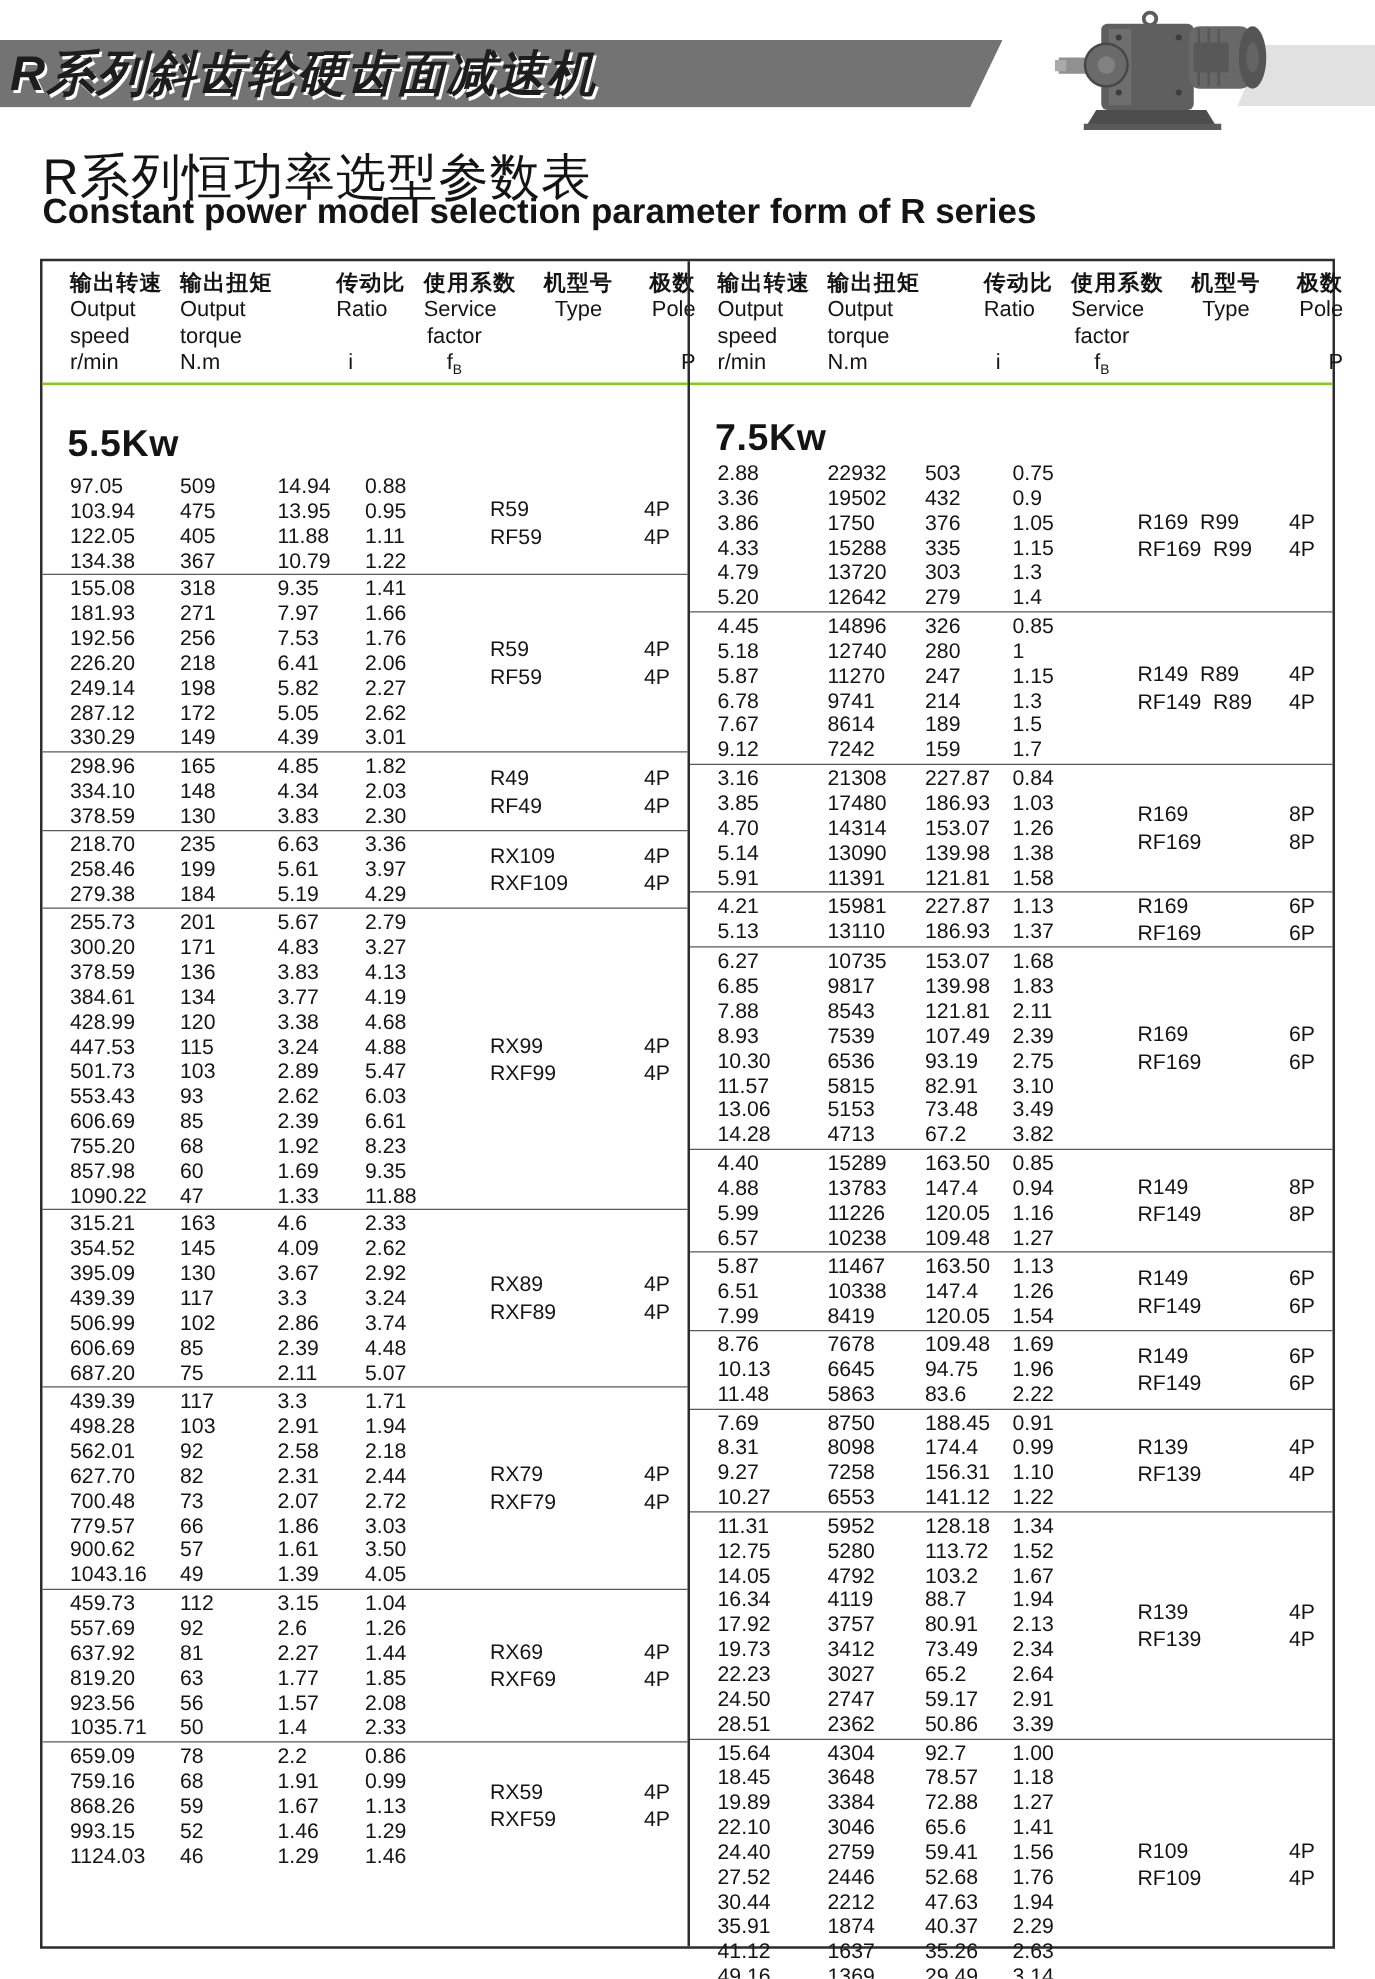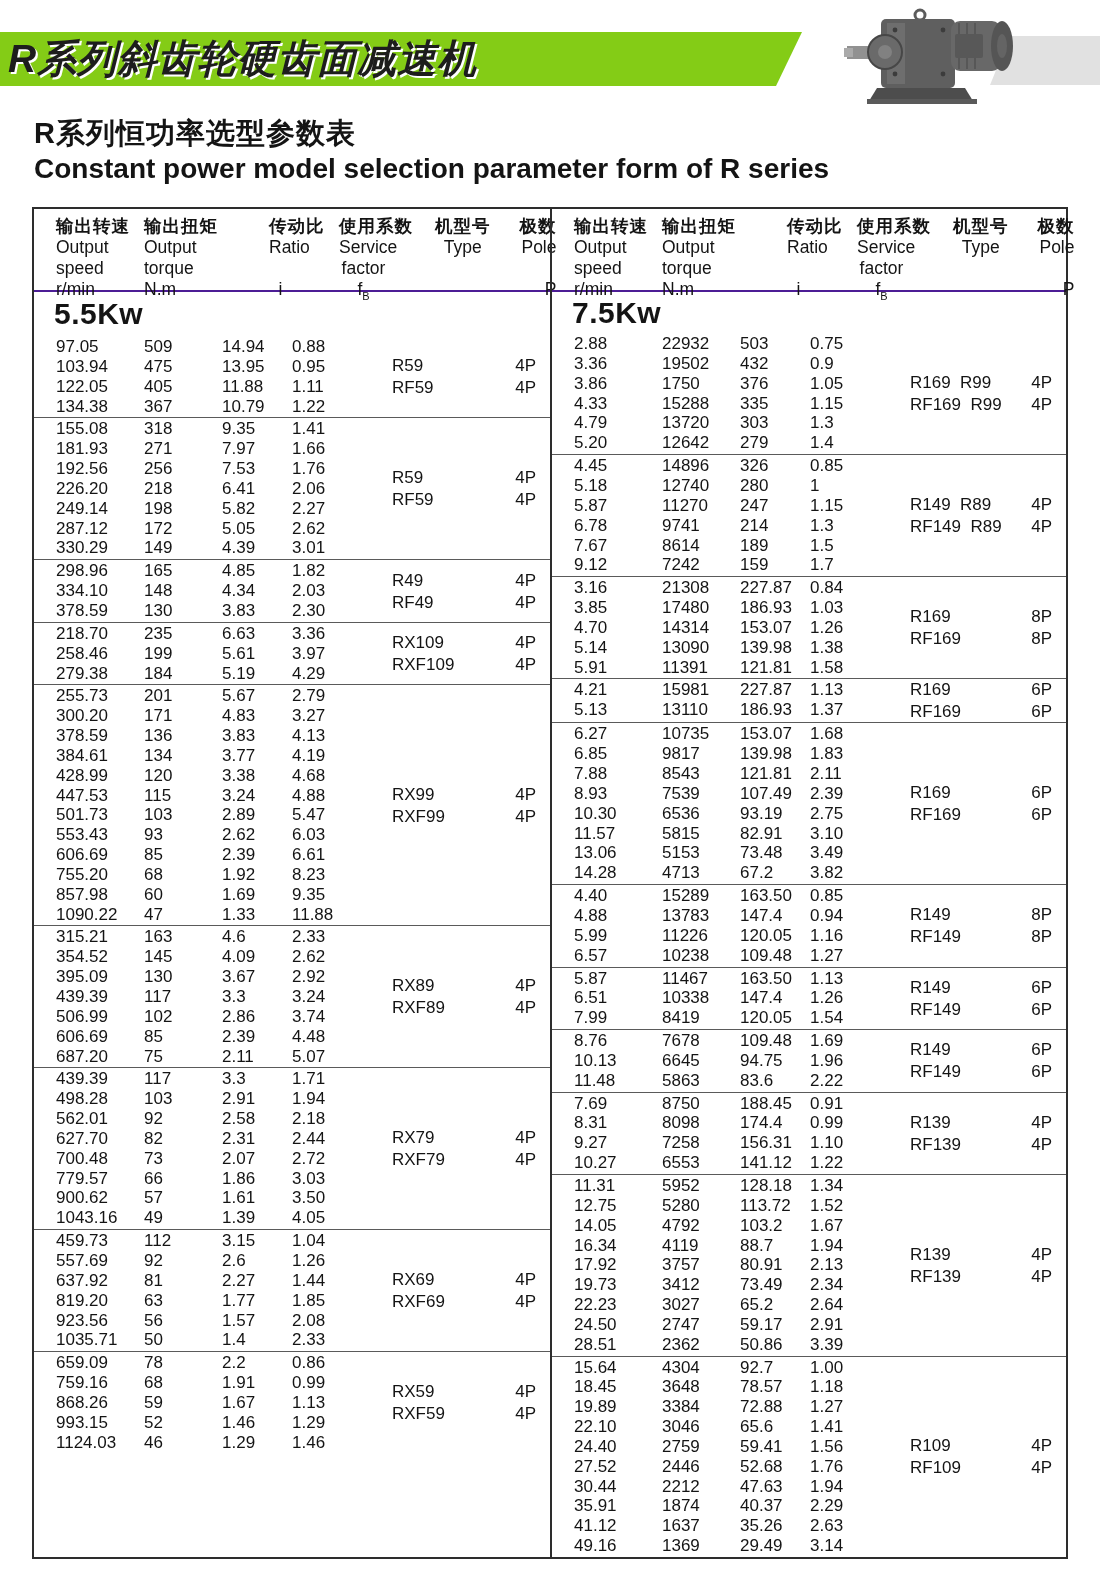--- a/index.html
+++ b/index.html
@@ -3,58 +3,58 @@
 <meta charset="utf-8">
 <style>
   html,body{margin:0;padding:0;}
   body{
     width:1100px;height:1583px;position:relative;background:#ffffff;
     font-family:"Liberation Sans","DejaVu Sans",sans-serif;color:#141414;
     overflow:hidden;
   }
   
   .banner{
-    position:absolute;top:32px;left:0;width:802px;height:54px;background:#84cc16;
+    position:absolute;top:32px;left:0;width:802px;height:54px;background:#737373;
     clip-path:polygon(0 0,100% 0,calc(100% - 26px) 100%,0 100%);
     display:flex;align-items:flex-start;
   }
   .banner-title{
     font-style:italic;font-weight:bold;font-size:39px;letter-spacing:1px;
     padding-left:8px;color:#1d1d1d;white-space:nowrap;
     text-shadow:2px 2px 0 #ffffff;
   }
   .deco-para{
     position:absolute;top:36px;left:990px;width:110px;height:49px;background:#e1e1e1;
     clip-path:polygon(20px 0,100% 0,100% 100%,0 100%);
   }
   .reducer{position:absolute;top:6px;left:843px;width:176px;height:102px;}
   
-  .heading-zh{position:absolute;top:114px;left:34px;font-size:29px;font-weight:bold;letter-spacing:1px;text-align:right;}
+  .heading-zh{position:absolute;top:114px;left:34px;font-size:40px;font-weight:normal;letter-spacing:1px;text-align:right;}
   .heading-en{position:absolute;top:153px;left:34px;font-size:28px;font-weight:bold;letter-spacing:0;}
   
   .param-table{
     position:absolute;top:207px;left:32px;width:1036px;height:1352px;
     border:2px solid #2d2d2d;box-sizing:border-box;display:flex;background:#fff;
   }
   .half{width:50%;box-sizing:border-box;display:flex;flex-direction:column;}
   .half.right{border-left:2px solid #2d2d2d;}
   .thead{
-    height:83px;border-bottom:2px solid #4c1d95;box-sizing:border-box;
+    height:99px;border-bottom:2px solid #84cc16;box-sizing:border-box;
     display:grid;grid-template-columns:88px 78px 70px 96px 1fr 66px;
     padding:7px 12px 0 22px;font-size:17.5px;line-height:21px;
   }
   .th{white-space:nowrap;}
   .th .zh{font-weight:bold;letter-spacing:1px;}
   .th.c{text-align:center;margin-left:47px;}
   .th.r{text-align:right;}
   .th .ln{min-height:21px;}
   .th sub{font-size:11px;}
   .section-title{
     height:44px;font-size:30px;font-weight:bold;padding-left:20px;
-    display:flex;align-items:center;letter-spacing:0.5px;
+    display:flex;align-items:center;letter-spacing:0.5px;margin-top:26px;
   }
   .groups{flex:1;display:flex;flex-direction:column;}
   .group{display:flex;}
   .group + .group{border-top:1.5px solid #5a5a5a;justify-content:center;}
   .g-rows{width:354px;box-sizing:border-box;padding:1px 0;}
   .g-row{
     height:19.85px;display:grid;grid-template-columns:88px 78px 70px 96px;
     padding-left:22px;box-sizing:border-box;align-items:center;
     font-size:17px;white-space:nowrap;
   }

